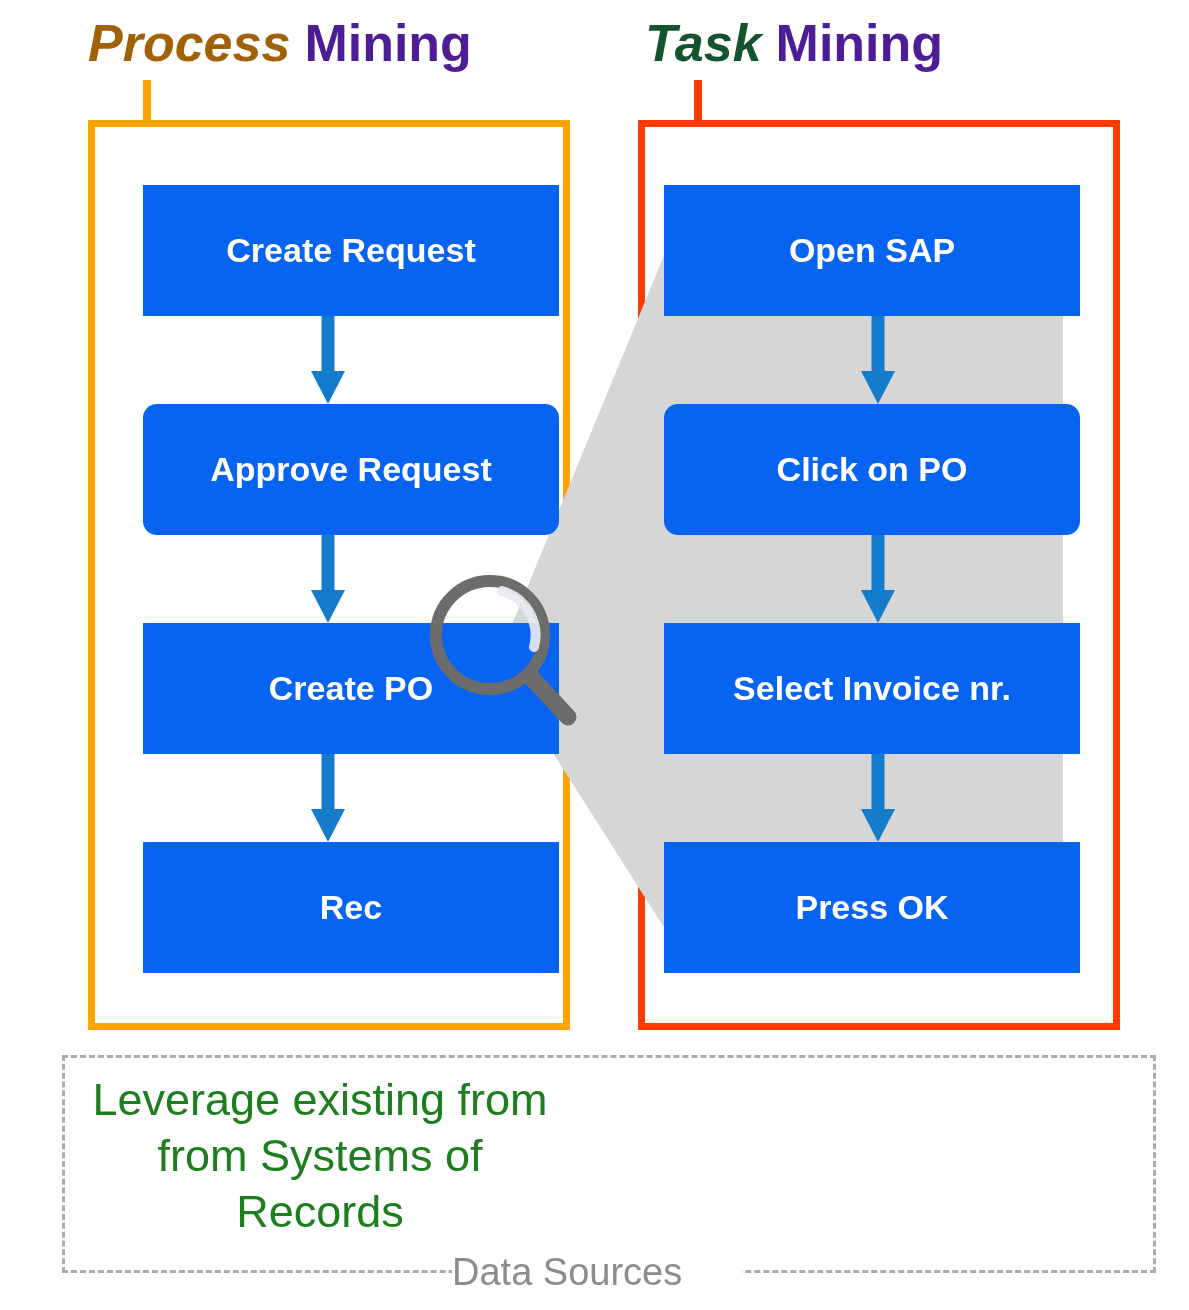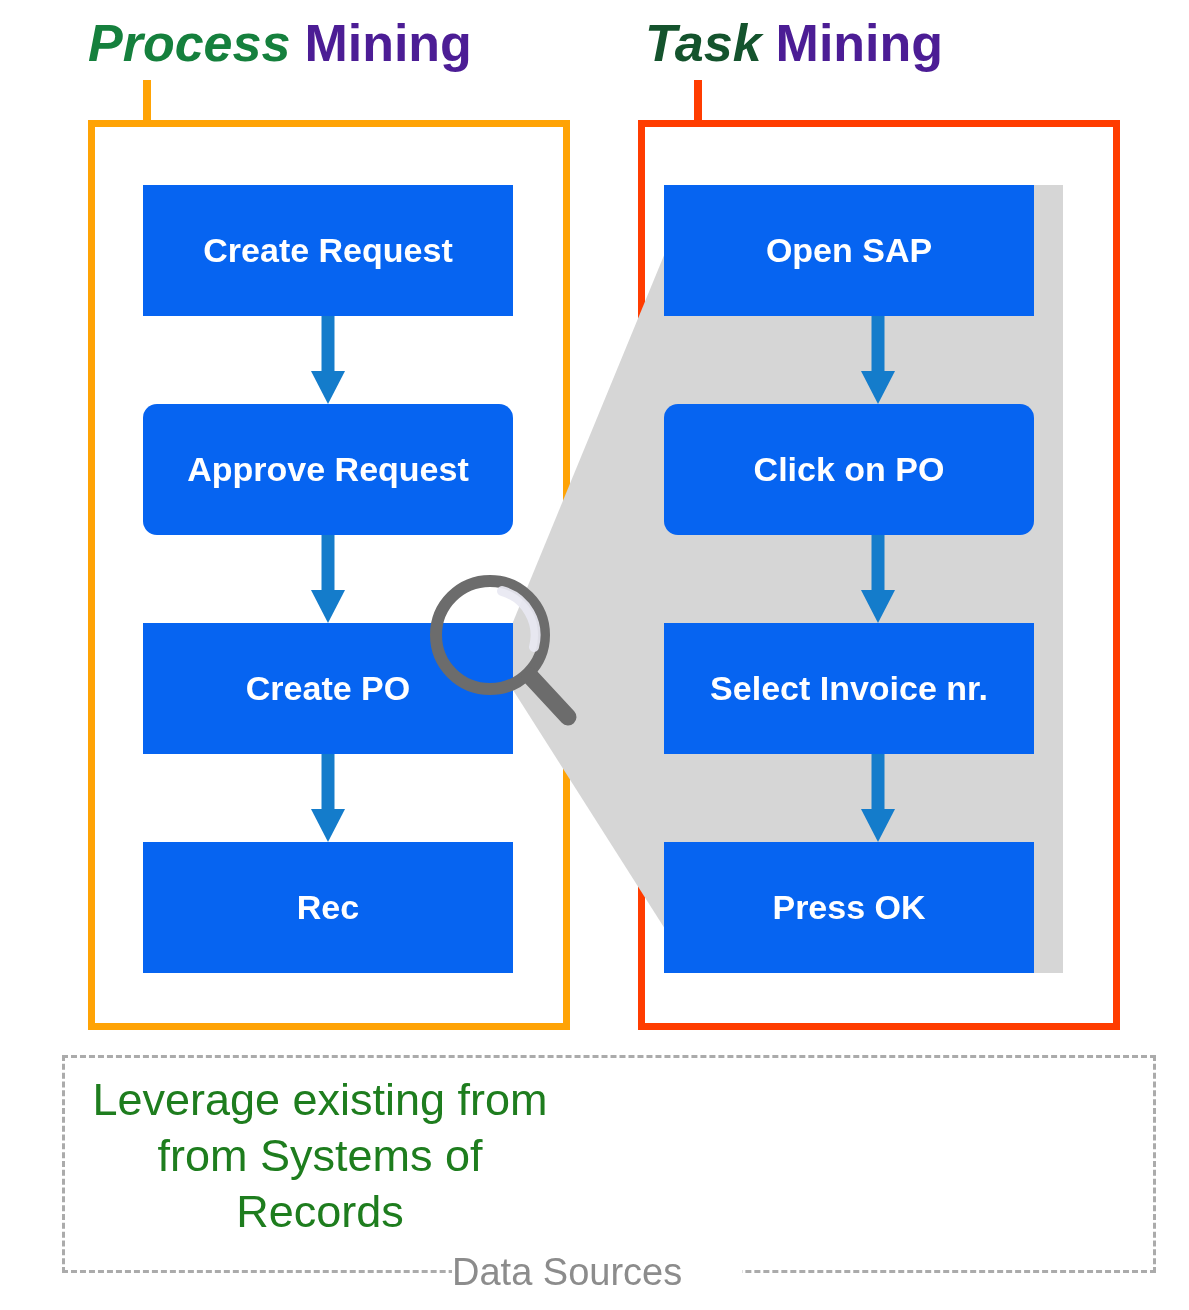--- a/index.html
+++ b/index.html
@@ -12,38 +12,38 @@
   }
   
   .title{
     position:absolute;top:14px;
     font-size:52px;font-weight:700;line-height:58px;
     white-space:nowrap;
   }
   .title .hl{font-style:italic;margin-right:14px;}
   .title-process{left:88px;}
   .title-task{left:645px;}
-  .title-process .hl{color:#15803d;}
+  .title-process .hl{color:#a16207;}
   .title-task .hl{color:#14532d;}
   .title .rest{color:#4c1d95;}
   
   .stub{position:absolute;top:80px;width:8px;height:47px;}
   .stub-process{left:143px;background:#FFA305;}
   .stub-task{left:694px;background:#FF3C00;}
   
   .frame{position:absolute;top:120px;height:896px;width:468px;z-index:1;background:transparent;}
   .frame-process{left:88px;border:7px solid #FFA305;}
   .frame-task{left:638px;border:7px solid #FF3C00;}
   
   .layer{position:absolute;left:0;top:0;pointer-events:none;}
   #wedge-layer{z-index:2;}
   #magnifier-layer{z-index:5;}
   
   .step{
-    position:absolute;width:370px;height:131px;
+    position:absolute;width:416px;height:131px;
     background:#0664F1;color:#ffffff;
     display:flex;align-items:center;justify-content:center;
     font-size:34px;font-weight:700;z-index:3;
     text-align:center;
   }
   .col-process .step{left:143px;}
   .col-task .step{left:664px;}
   .row0{top:185px;}.row1{top:404px;border-radius:14px;}.row2{top:623px;}.row3{top:842px;}
   
   .arrow{position:absolute;width:40px;height:88px;z-index:3;}

